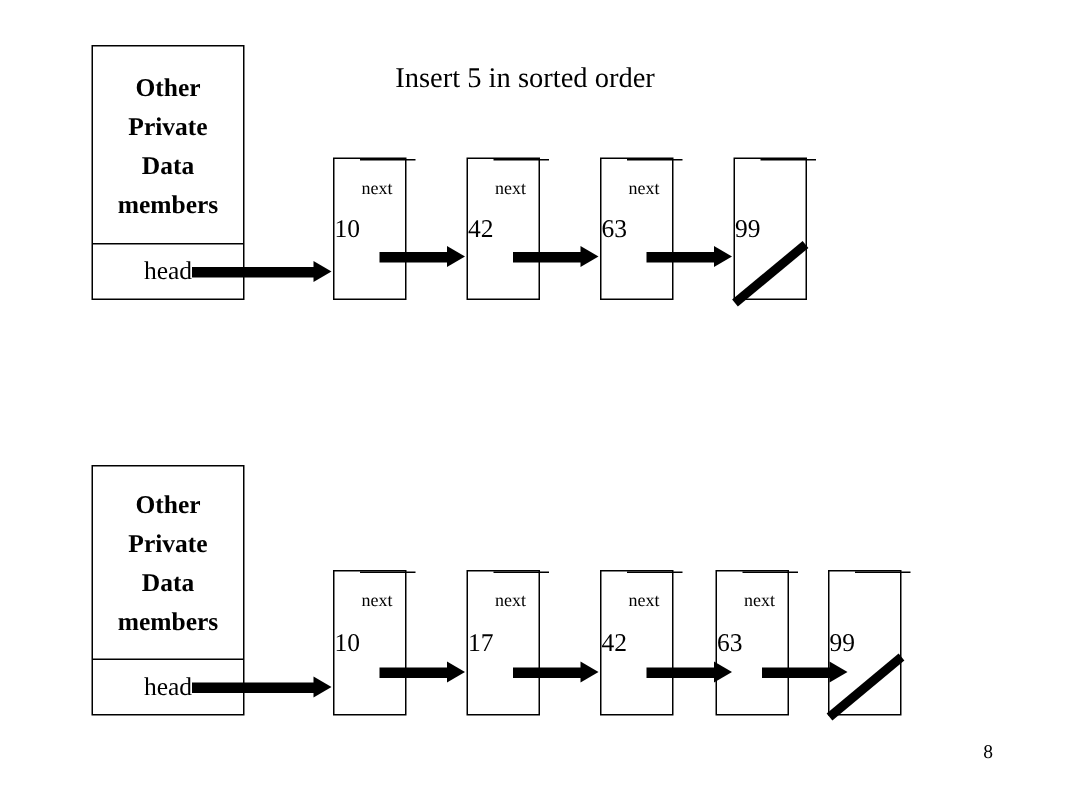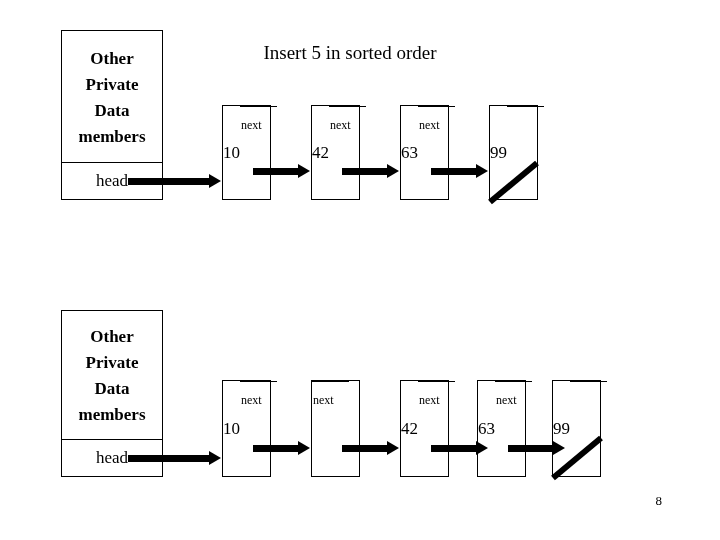--- a/index.html
+++ b/index.html
@@ -203,20 +203,21 @@
 
   <div class="box node-box" style="left:222px; top:380px; width:49px; height:97px;">
     <div class="node-value">10</div>
     <div class="node-next">
       <span class="lbl">next</span>
     </div>
   </div>
   <div class="arrow" style="left:253px; top:445px; width:46px;"></div>
 
   <div class="box node-box" style="left:311px; top:380px; width:49px; height:97px;">
+    <div class="node-value">17</div>
     <div class="node-next">
       <span class="lbl">next</span>
     </div>
   </div>
   <div class="arrow" style="left:342px; top:445px; width:46px;"></div>
 
   <div class="box node-box" style="left:400px; top:380px; width:49px; height:97px;">
     <div class="node-value">42</div>
     <div class="node-next">
       <span class="lbl">next</span>

